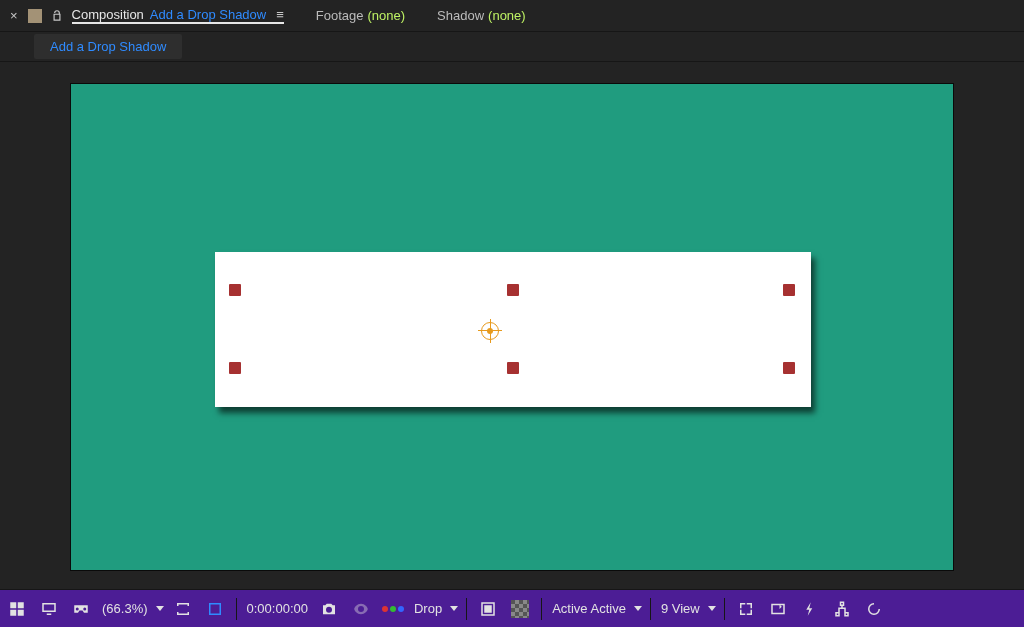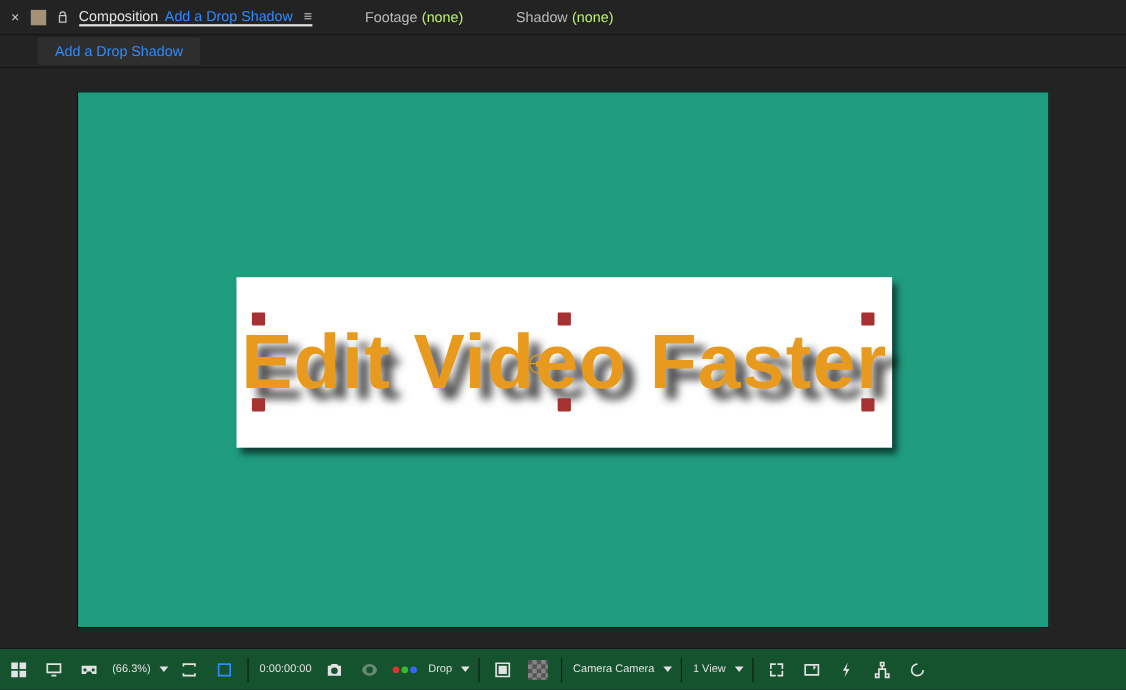--- a/index.html
+++ b/index.html
@@ -17,21 +17,21 @@
     font-size: 13px;
     background: #232323;
   }
   .tabs-bar .close-x { color: #c8c8c8; font-size: 13px; cursor: pointer; padding: 2px 2px; }
   .tabs-bar .swatch { width: 14px; height: 14px; background: #a39276; }
   .tabs-bar .lock svg { width: 14px; height: 14px; fill: #c8c8c8; display:block; }
   .tab-comp { display: flex; align-items: center; gap: 6px; padding: 0 0; border-bottom: 2px solid #e6e6e6; }
   .tab-comp .label-static { color: #e6e6e6; }
   .tab-comp .label-link { color: #2f8bff; }
   .tab-comp .menu-icon { color: #c8c8c8; margin-left: 4px; }
-  .tab-faded { color: #bbbbbb; margin-left: 40px; display: flex; gap: 4px; align-items:center; }
+  .tab-faded { color: #bbbbbb; margin-left: 24px; display: flex; gap: 4px; align-items:center; }
   .tab-faded .paren { color: #bef264; }
 
   
   .breadcrumb-row {
     display: flex;
     align-items: center;
     height: 30px;
     padding: 0 12px 0 34px;
     border-bottom: 1px solid #161616;
   }
@@ -100,25 +100,25 @@
   .anchor::after{
     content:""; position:absolute; width:24px; height:1px; background:#e79a1d;
   }
   .anchor .vbar{ position:absolute; width:1px; height:24px; background:#e79a1d; }
 
   
   .bottom-bar {
     display: flex;
     align-items: center;
     height: 38px;
-    background: #14532d;
+    background: #4c1d95;
     border-top: 1px solid #161616;
     padding: 0 4px;
     gap: 6px;
-    font-size: 10px;
+    font-size: 13px;
     color: #e2e2e2;
     overflow:hidden;
   }
   .bb-btn {
     display:flex; align-items:center; justify-content:center;
     height:28px; min-width:26px;
     border-radius:2px;
     cursor:pointer;
     color:#e2e2e2;
   }
@@ -171,21 +171,20 @@
     </div>
   </div>
 
   <div class="breadcrumb-row">
     <div class="breadcrumb-item">Add a Drop Shadow</div>
   </div>
 
   <div class="canvas-wrap">
     <div class="canvas">
       <div class="title-card">
-        <div class="title-text">Edit Video Faster</div>
 
         <div class="sel-handle" style="left:14px; top:32px;"></div>
         <div class="sel-handle" style="left:292px; top:32px;"></div>
         <div class="sel-handle" style="left:568px; top:32px;"></div>
         <div class="sel-handle" style="left:14px; top:110px;"></div>
         <div class="sel-handle" style="left:292px; top:110px;"></div>
         <div class="sel-handle" style="left:568px; top:110px;"></div>
         <div class="anchor" style="left:266px; top:70px;">
             <span class="vbar"></span>
           </div>
@@ -250,26 +249,26 @@
     <div class="bb-btn">
       <svg viewBox="0 0 24 24">
           <path d="M3 3h18v18H3V3zm2 2v14h14V5H5zm2 2h10v10H7V7z"></path>
         </svg>
     </div>
     <div class="bb-btn">
       <div class="checker"></div>
     </div>
     <div class="bb-sep"></div>
     <div class="bb-drop">
-      <span class="bb-text">Camera Camera</span>
-      <span class="caret"></span>
-    </div>
-    <div class="bb-sep"></div>
-    <div class="bb-drop">
-      <span class="bb-text">1 View</span>
+      <span class="bb-text">Active Active</span>
+      <span class="caret"></span>
+    </div>
+    <div class="bb-sep"></div>
+    <div class="bb-drop">
+      <span class="bb-text">9 View</span>
       <span class="caret"></span>
     </div>
     <div class="bb-sep"></div>
     <div class="bb-btn">
       <svg viewBox="0 0 24 24">
           <path d="M4 4h7v2H6v5H4V4zm9 0h7v7h-2V6h-5V4zM4 13h2v5h5v2H4v-7zm14 0h2v7h-7v-2h5v-5z"></path>
         </svg>
     </div>
     <div class="bb-btn">
       <svg viewBox="0 0 24 24">

